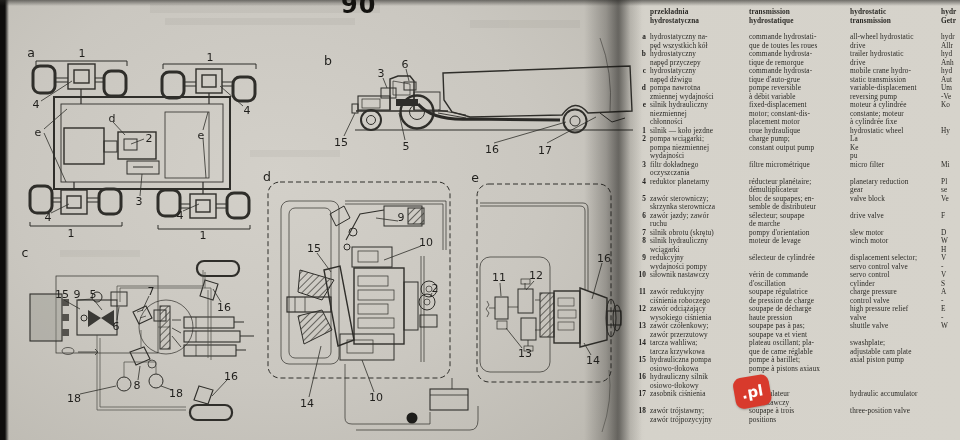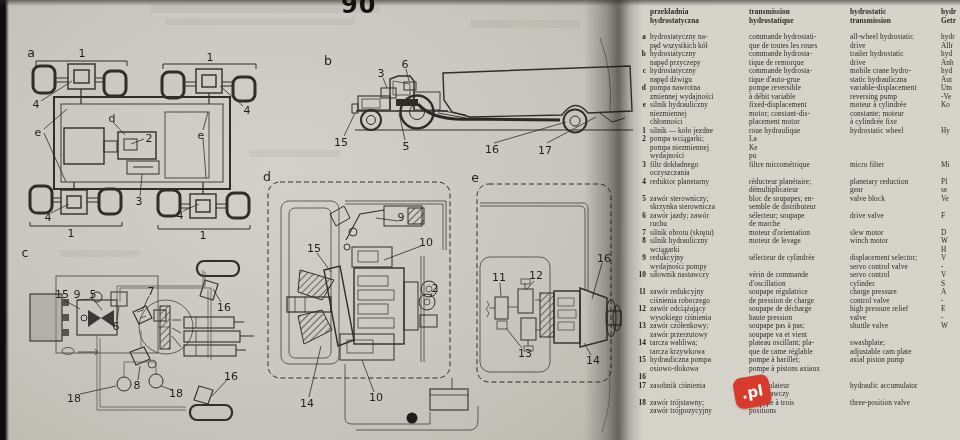--- a/index.html
+++ b/index.html
@@ -345,21 +345,21 @@
         <div class="dcell ">
           <div>hydrostatyczny</div>
           <div>napęd dźwigu</div>
         </div>
         <div class="dcell ">
           <div>commande hydrosta-</div>
           <div>tique d'auto-grue</div>
         </div>
         <div class="dcell ">
           <div>mobile crane hydro-</div>
-          <div>static hydrauliczna</div>
+          <div>static transmission</div>
         </div>
         <div class="dcell dde">
           <div>hyd</div>
           <div>Aut</div>
         </div>
       </div>
       <div class="drow">
         <div class="dnum">d</div>
         <div class="dcell ">
           <div>pompa nawrotna</div>
@@ -414,20 +414,24 @@
           <div>Hy</div>
         </div>
       </div>
       <div class="drow">
         <div class="dnum">2</div>
         <div class="dcell ">
           <div>pompa wciągarki;</div>
           <div>pompa niezmiennej</div>
           <div>wydajności</div>
         </div>
+        <div class="dcell ">
+          <div>charge pump;</div>
+          <div>constant output pump</div>
+        </div>
         <div class="dcell dde">
           <div>La</div>
           <div>Ke</div>
           <div>pu</div>
         </div>
       </div>
       <div class="drow">
         <div class="dnum">3</div>
         <div class="dcell ">
           <div>filtr dokładnego</div>
@@ -494,21 +498,21 @@
         <div class="dcell dde">
           <div>F</div>
         </div>
       </div>
       <div class="drow">
         <div class="dnum">7</div>
         <div class="dcell ">
           <div>silnik obrotu (skrętu)</div>
         </div>
         <div class="dcell ">
-          <div>moteur d'orientation</div>
+          <div>pompy d'orientation</div>
         </div>
         <div class="dcell ">
           <div>slew motor</div>
         </div>
         <div class="dcell dde">
           <div>D</div>
         </div>
       </div>
       <div class="drow">
         <div class="dnum">8</div>
@@ -644,20 +648,24 @@
           <div>pompe à barillet;</div>
           <div>pompe à pistons axiaux</div>
         </div>
         <div class="dcell ">
           <div>axial piston pump</div>
         </div>
         <div class="dcell dde"></div>
       </div>
       <div class="drow">
         <div class="dnum">16</div>
+        <div class="dcell ">
+          <div>hydrauliczny silnik</div>
+          <div>osiowo-tłokowy</div>
+        </div>
         <div class="dcell dde"></div>
       </div>
       <div class="drow">
         <div class="dnum">17</div>
         <div class="dcell ">
           <div>zasobnik ciśnienia</div>
         </div>
         <div class="dcell ">
           <div>accumulateur</div>
           <div>de nastawczy</div>

